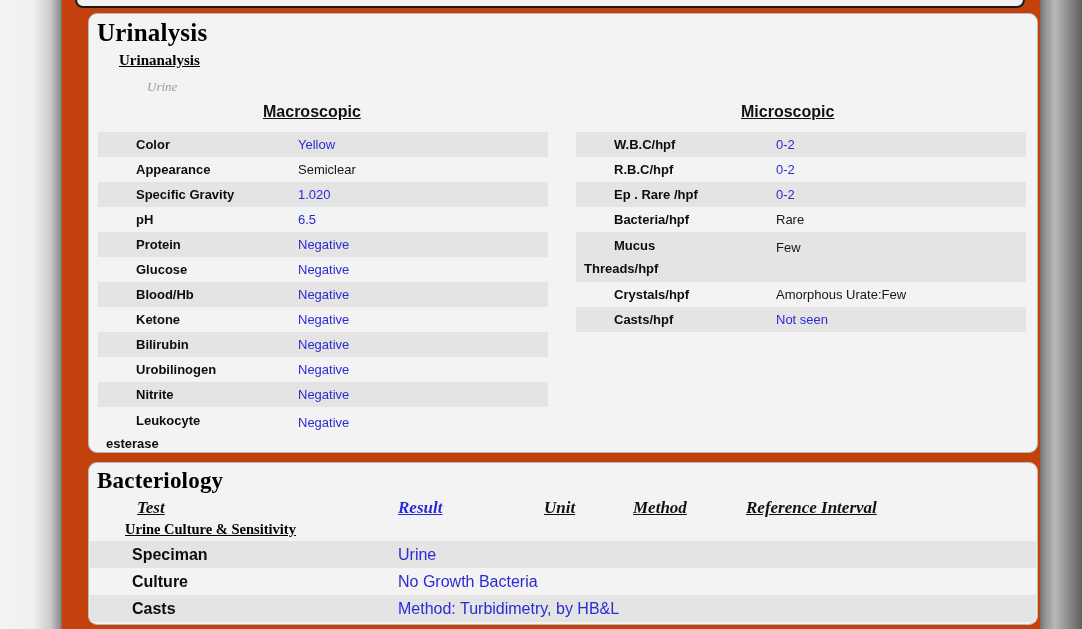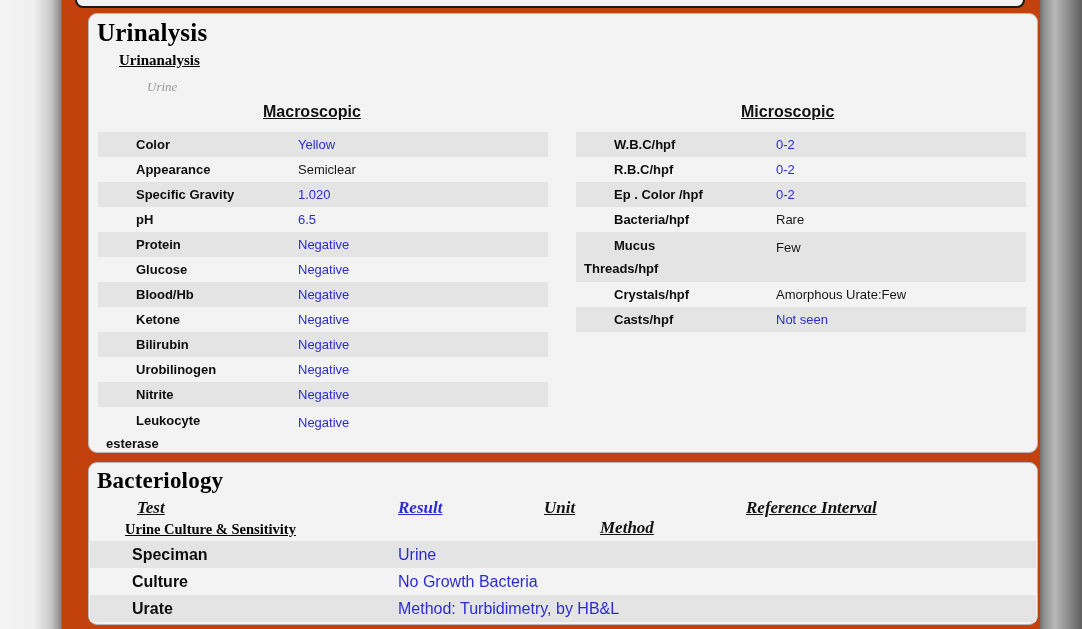--- a/index.html
+++ b/index.html
@@ -168,21 +168,21 @@
     font-weight: bold;
     font-size: 17px;
     color: #111;
     text-decoration: underline;
     white-space: nowrap;
   }
   .bh.blue { color: #2b2bd4; }
   #bh-test { left: 48px; }
   #bh-result { left: 309px; }
   #bh-unit { left: 455px; }
-  #bh-method { left: 511px; margin-top: 20px; }
+  #bh-method { left: 544px; }
   #bh-ref { left: 657px; }
 
   #bact-panel {
     position: absolute;
     left: 36px;
     top: 58px;
     font-family: "Liberation Serif", serif;
     font-weight: bold;
     font-size: 14.5px;
     color: #000;
@@ -278,21 +278,21 @@
     <div class="rows" id="rows-micro">
         <div class="row shaded">
           <div class="label">W.B.C/hpf</div>
           <div class="value">0-2</div>
         </div>
         <div class="row">
           <div class="label">R.B.C/hpf</div>
           <div class="value">0-2</div>
         </div>
         <div class="row shaded">
-          <div class="label">Ep . Color /hpf</div>
+          <div class="label">Ep . Rare /hpf</div>
           <div class="value">0-2</div>
         </div>
         <div class="row">
           <div class="label">Bacteria/hpf</div>
           <div class="value black">Rare</div>
         </div>
         <div class="row shaded tall">
           <div class="label">Mucus<span class="wrap2">Threads/hpf</span></div>
           <div class="value black">Few</div>
         </div>
@@ -324,21 +324,21 @@
     <div id="rows-bact">
         <div class="row shaded">
           <div class="label">Speciman</div>
           <div class="value">Urine</div>
         </div>
         <div class="row">
           <div class="label">Culture</div>
           <div class="value">No Growth Bacteria</div>
         </div>
         <div class="row shaded">
-          <div class="label">Urate</div>
+          <div class="label">Casts</div>
           <div class="value">Method:   Turbidimetry,    by HB&amp;L</div>
         </div>
       </div>
   </div>
 
 </div>
 
 <div id="gutter-right"></div>
 
 </body></html>

